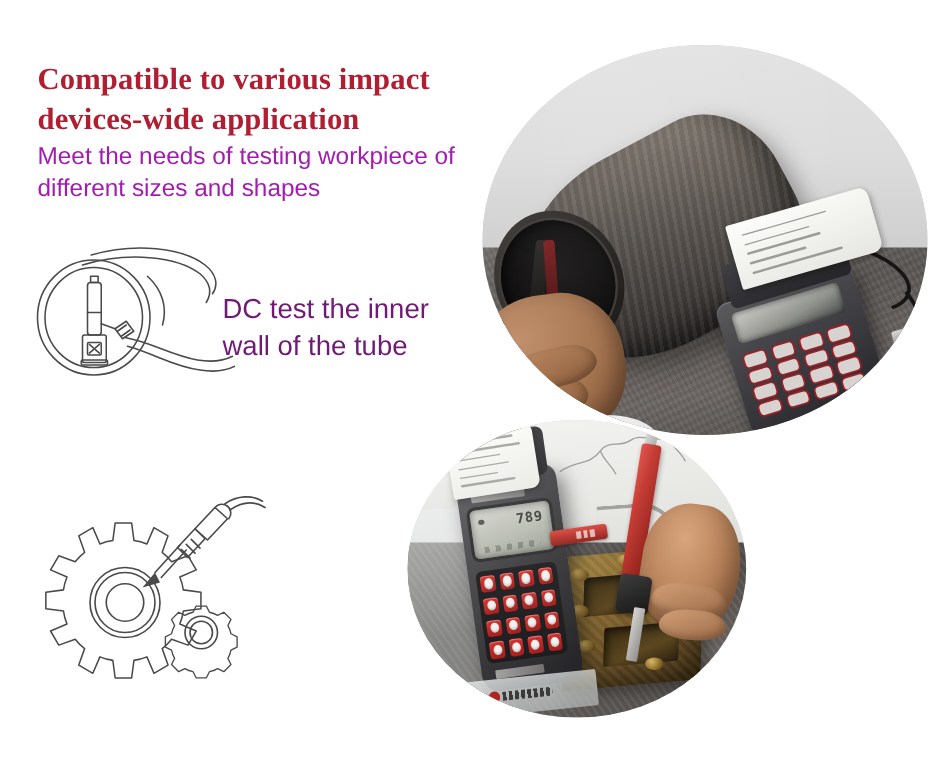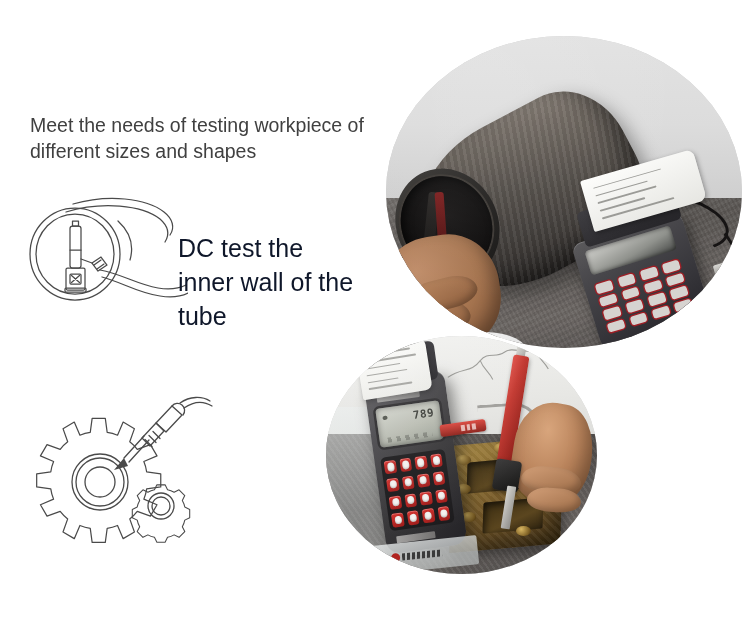--- a/index.html
+++ b/index.html
@@ -15,27 +15,27 @@
   
   .headline{
     position:absolute;left:30px;top:48px;width:340px;
     font-family:"Liberation Serif", serif;
     font-weight:bold;font-size:24.5px;line-height:1.32;
     color:#b01e32;letter-spacing:.1px;
   }
   .subhead{
     position:absolute;left:30px;top:113px;width:350px;
     font-family:"Liberation Sans", sans-serif;
-    font-size:19.5px;line-height:1.33;color:#404040;font-weight:400;
+    font-size:19.5px;line-height:1.33;color:#a21caf;font-weight:400;
   }
 
   .caption{
     position:absolute;
     font-family:"Liberation Sans", sans-serif;
-    font-size:25px;line-height:1.35;color:#0f172a;font-weight:400;
+    font-size:22px;line-height:1.35;color:#701a75;font-weight:400;
   }
   #cap-dc{left:178px;top:232px;width:185px;}
   #cap-dl{left:168px;top:443px;width:200px;}
 
   
   .lineart{position:absolute;}
   #art-tube{left:18px;top:188px;width:170px;height:140px;}
   #art-gear{left:28px;top:392px;width:185px;height:160px;}
 
   
@@ -218,20 +218,21 @@
 
   
   .gloss{position:absolute;inset:0;border-radius:50%;pointer-events:none;
     background:radial-gradient(ellipse at 28% 16%,rgba(255,255,255,.10),transparent 58%);}
 </style>
 </head>
 <body>
 
 <div id="page">
 
+  <div class="headline">Compatible to various impact devices-wide application</div>
   <div class="subhead">Meet the needs of testing workpiece of different sizes and shapes</div>
 
   <svg class="lineart" id="art-tube" viewBox="0 0 170 140">
     <g fill="none" stroke="#4a4a4a" stroke-width="1.25" stroke-linecap="round" stroke-linejoin="round">
 
       <path d="M55 16 C90 6 128 10 146 24 C155 31 157 40 152 47"></path>
       <path d="M48 24 C84 13 124 17 142 31 C150 38 152 46 147 54"></path>
 
       <ellipse cx="57" cy="66" rx="45" ry="46"></ellipse>
       <ellipse cx="57" cy="66" rx="39" ry="40"></ellipse>

